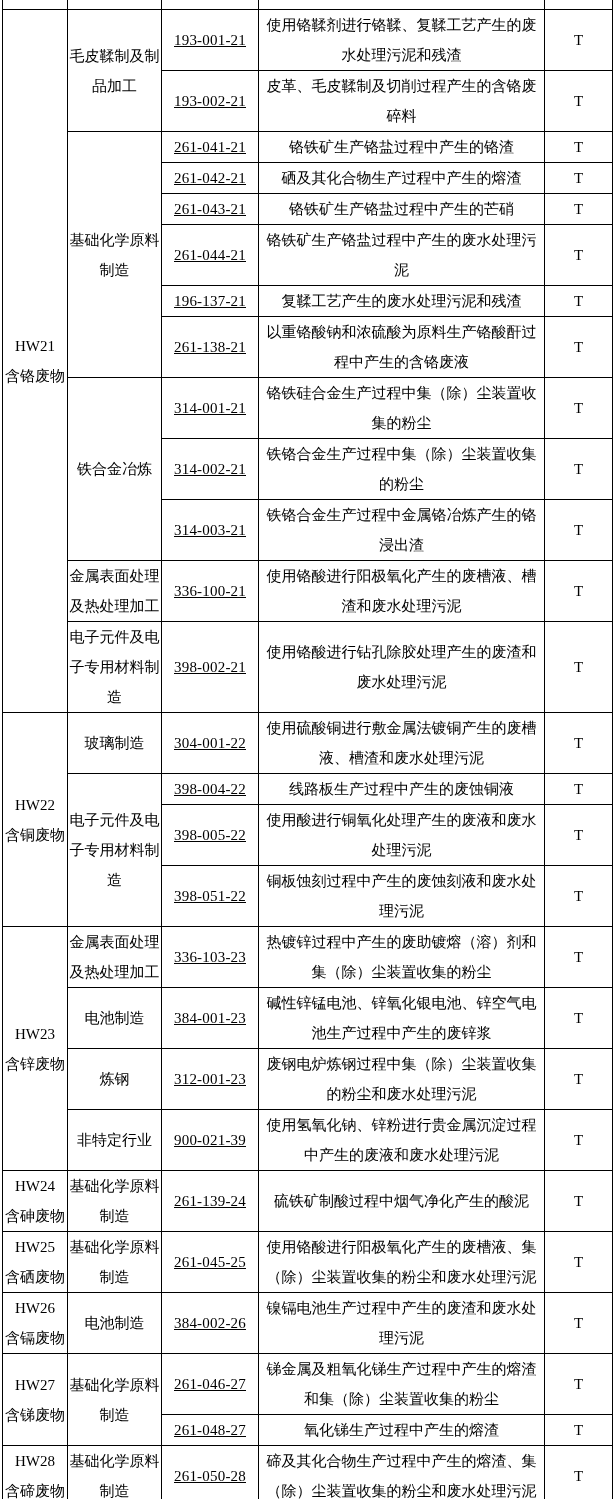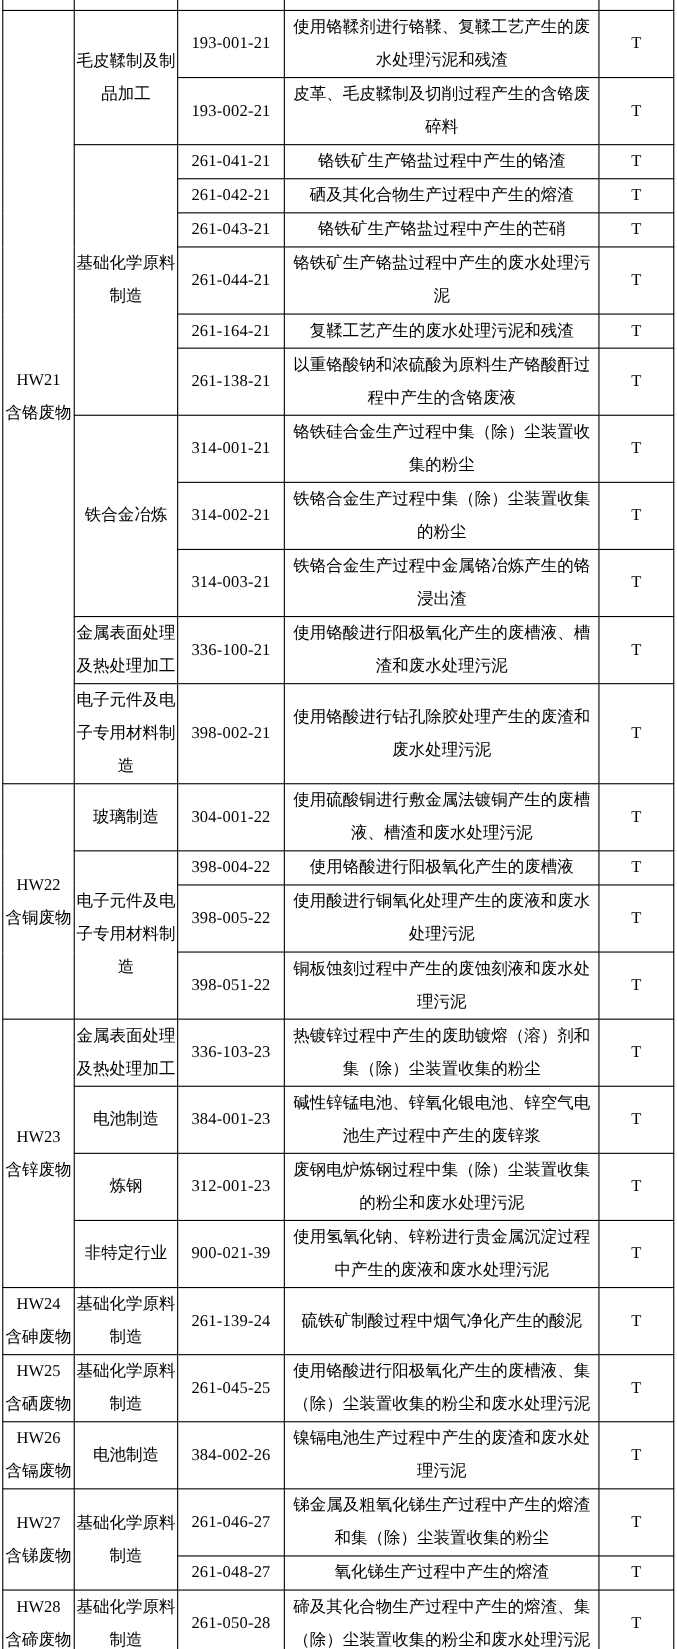--- a/index.html
+++ b/index.html
@@ -38,20 +38,21 @@
     padding: 0;
   }
   td.ind-cell {
     font-size: 15px;
     line-height: 30px;
     padding: 0 2px;
   }
   td.code-cell {
     font-size: 15px;
     letter-spacing: 0.2px;
+    text-decoration: underline;
   }
   td.desc-cell {
     font-size: 14.9px;
     line-height: 30px;
     padding: 0 1px;
   }
   td.prop-cell {
     font-size: 15px;
   }
   tbody.partial-top td {
@@ -113,21 +114,21 @@
           <td class="code-cell">261-043-21</td>
           <td class="desc-cell">铬铁矿生产铬盐过程中产生的芒硝</td>
           <td class="prop-cell">T</td>
         </tr>
         <tr>
           <td class="code-cell">261-044-21</td>
           <td class="desc-cell">铬铁矿生产铬盐过程中产生的废水处理污泥</td>
           <td class="prop-cell">T</td>
         </tr>
         <tr>
-          <td class="code-cell">261-164-21</td>
+          <td class="code-cell">196-137-21</td>
           <td class="desc-cell">复鞣工艺产生的废水处理污泥和残渣</td>
           <td class="prop-cell">T</td>
         </tr>
         <tr>
           <td class="code-cell">261-138-21</td>
           <td class="desc-cell">以重铬酸钠和浓硫酸为原料生产铬酸酐过程中产生的含铬废液</td>
           <td class="prop-cell">T</td>
         </tr>
         <tr>
           <td class="ind-cell" rowspan="3">铁合金冶炼</td>
@@ -163,21 +164,21 @@
             <div>含铜废物</div>
           </td>
           <td class="ind-cell" rowspan="1">玻璃制造</td>
           <td class="code-cell">304-001-22</td>
           <td class="desc-cell">使用硫酸铜进行敷金属法镀铜产生的废槽液、槽渣和废水处理污泥</td>
           <td class="prop-cell">T</td>
         </tr>
         <tr>
           <td class="ind-cell" rowspan="3">电子元件及电子专用材料制造</td>
           <td class="code-cell">398-004-22</td>
-          <td class="desc-cell">使用铬酸进行阳极氧化产生的废槽液</td>
+          <td class="desc-cell">线路板生产过程中产生的废蚀铜液</td>
           <td class="prop-cell">T</td>
         </tr>
         <tr>
           <td class="code-cell">398-005-22</td>
           <td class="desc-cell">使用酸进行铜氧化处理产生的废液和废水处理污泥</td>
           <td class="prop-cell">T</td>
         </tr>
         <tr>
           <td class="code-cell">398-051-22</td>
           <td class="desc-cell">铜板蚀刻过程中产生的废蚀刻液和废水处理污泥</td>

